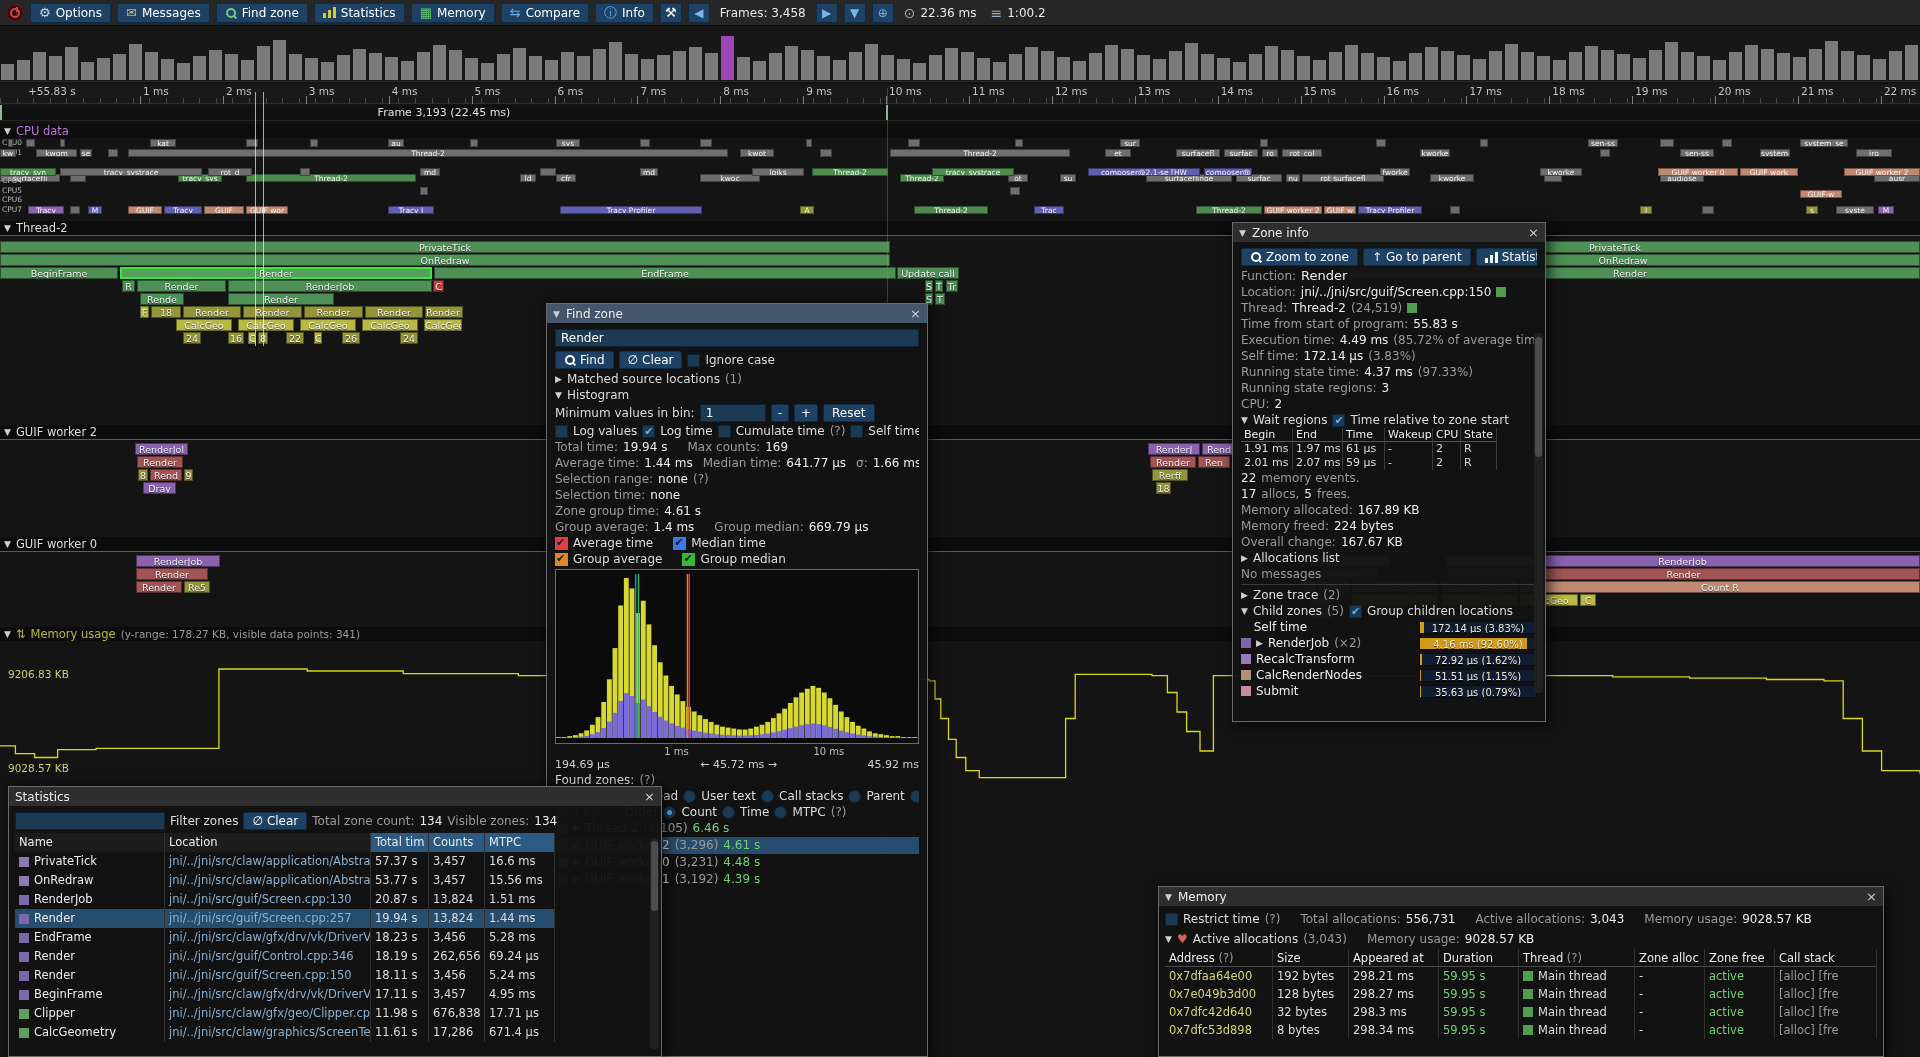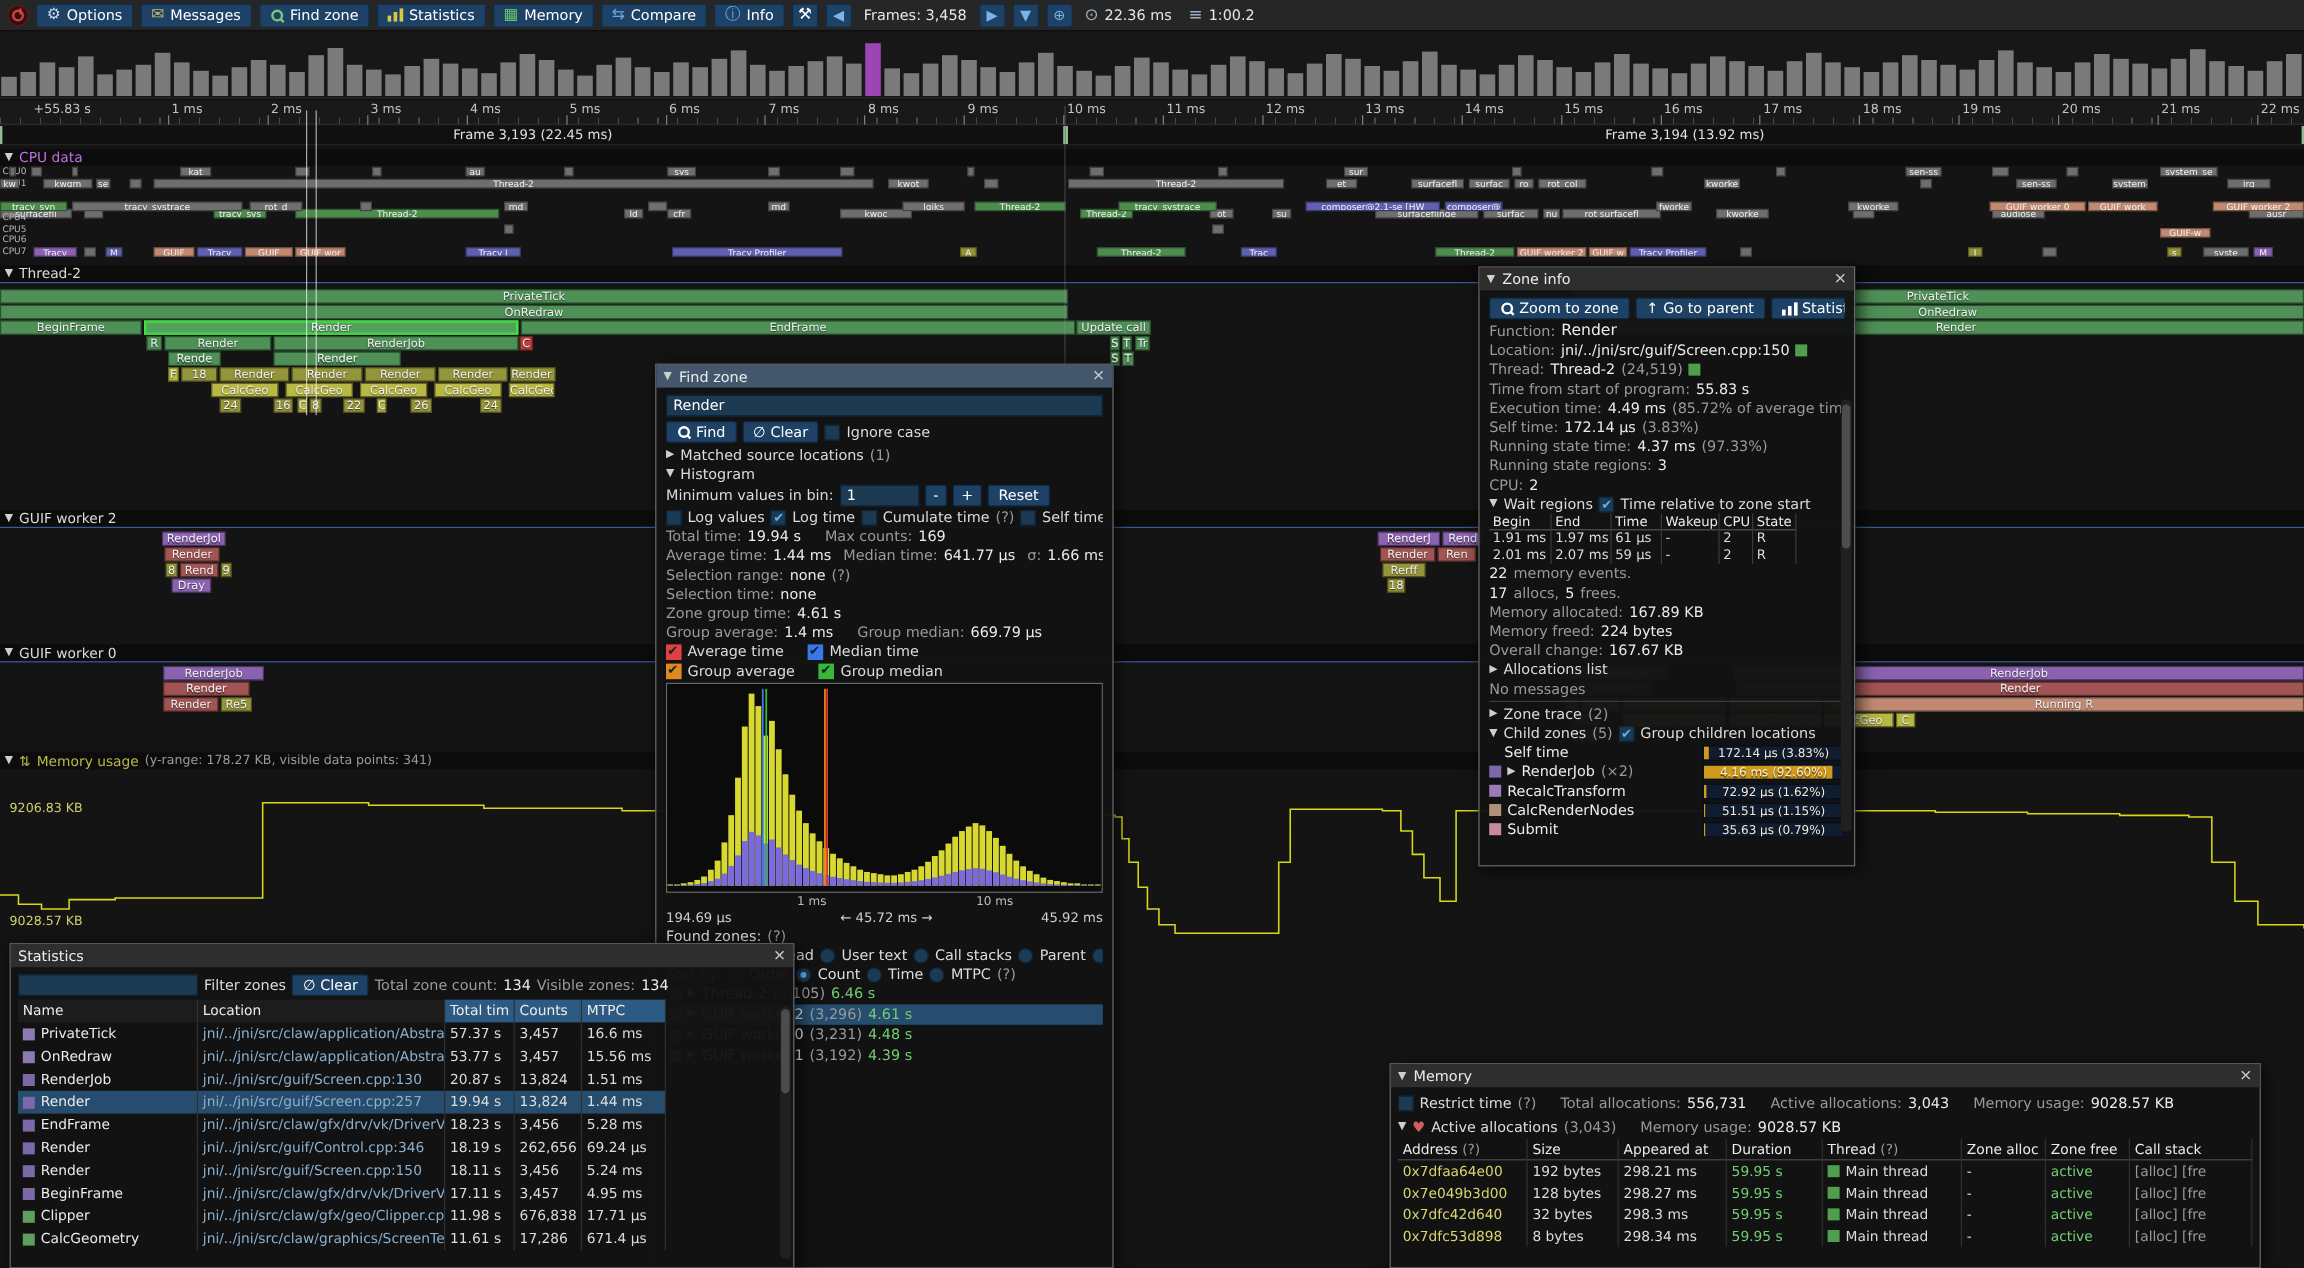--- a/index.html
+++ b/index.html
@@ -323,21 +323,20 @@
     <span class="rlab" style="left: 1635.2px;">19 ms</span>
     <div class="rtick" style="left: 1715.1px;"></div>
     <span class="rlab" style="left: 1718.1px;">20 ms</span>
     <div class="rtick" style="left: 1798px;"></div>
     <span class="rlab" style="left: 1801px;">21 ms</span>
     <div class="rtick" style="left: 1880.9px;"></div>
     <span class="rlab" style="left: 1883.9px;">22 ms</span>
   </div>
 <div class="framesrow" id="framesrow">
     <div class="fcell" style="width: 46.25%;">Frame 3,193 (22.45 ms)</div>
-    <div class="fcell" style="width: 53.75%;">Frame 3,194 (13.92 ms)</div>
   </div>
 
 <div id="timeline">
     <div class="thead" style="top: 124px;">
       <span class="tri">▼</span>
       <span style="color: rgb(192, 112, 224);">CPU data</span>
     </div>
     <div class="cpurow" style="top: 139px;">
       <span class="cpulab">CPU0</span>
       <div class="cpuzone" style="left: 8px; width: 5px; background: rgb(110, 110, 110);"></div>
@@ -534,21 +533,21 @@
     <div class="zone" style="left: 1445px; width: 475px; top: 555px; background: rgb(138, 98, 176);">RenderJob</div>
     <div class="zone" style="left: 136px; width: 72px; top: 568px; background: rgb(162, 84, 84);">Render</div>
     <div class="zone" style="left: 1310px; width: 68px; top: 568px; background: rgb(162, 84, 84);">Render</div>
     <div class="zone" style="left: 1447px; width: 473px; top: 568px; background: rgb(162, 84, 84);">Render</div>
     <div class="zone" style="left: 136px; width: 46px; top: 581px; background: rgb(162, 84, 84);">Render</div>
     <div class="zone" style="left: 184px; width: 26px; top: 581px; background: rgb(148, 148, 58);">Re5</div>
     <div class="zone" style="left: 1304px; width: 12px; top: 581px; background: rgb(148, 148, 58);">17</div>
     <div class="zone" style="left: 1318px; width: 32px; top: 581px; background: rgb(192, 138, 114);">RerS</div>
     <div class="zone" style="left: 1352px; width: 86px; top: 581px; background: rgb(192, 138, 114);">Rencer</div>
     <div class="zone" style="left: 1441px; width: 77px; top: 581px; background: rgb(192, 138, 114);">Render</div>
-    <div class="zone" style="left: 1520px; width: 400px; top: 581px; background: rgb(192, 138, 114);">Running R</div>
+    <div class="zone" style="left: 1520px; width: 400px; top: 581px; background: rgb(192, 138, 114);">Count R</div>
     <div class="zone" style="left: 1310px; width: 24px; top: 594px; background: rgb(138, 98, 176);">Dra</div>
     <div class="zone" style="left: 1352px; width: 86px; top: 594px; background: rgb(184, 184, 68);">CalcGeome</div>
     <div class="zone" style="left: 1441px; width: 77px; top: 594px; background: rgb(184, 184, 68);">CalcGeomet</div>
     <div class="zone" style="left: 1520px; width: 58px; top: 594px; background: rgb(184, 184, 68);">CalcGeo</div>
     <div class="zone" style="left: 1580px; width: 16px; top: 594px; background: rgb(184, 184, 68);">C</div>
     <div class="zone" style="left: 1310px; width: 24px; top: 607px; background: rgb(138, 98, 176);">Sef</div>
     <div class="memheader" style="top: 627px;">
       <span class="tri">▼</span>
       <span style="color: rgb(184, 184, 72);">⇅</span>
       <span style="color: rgb(184, 184, 72);">Memory usage</span>

